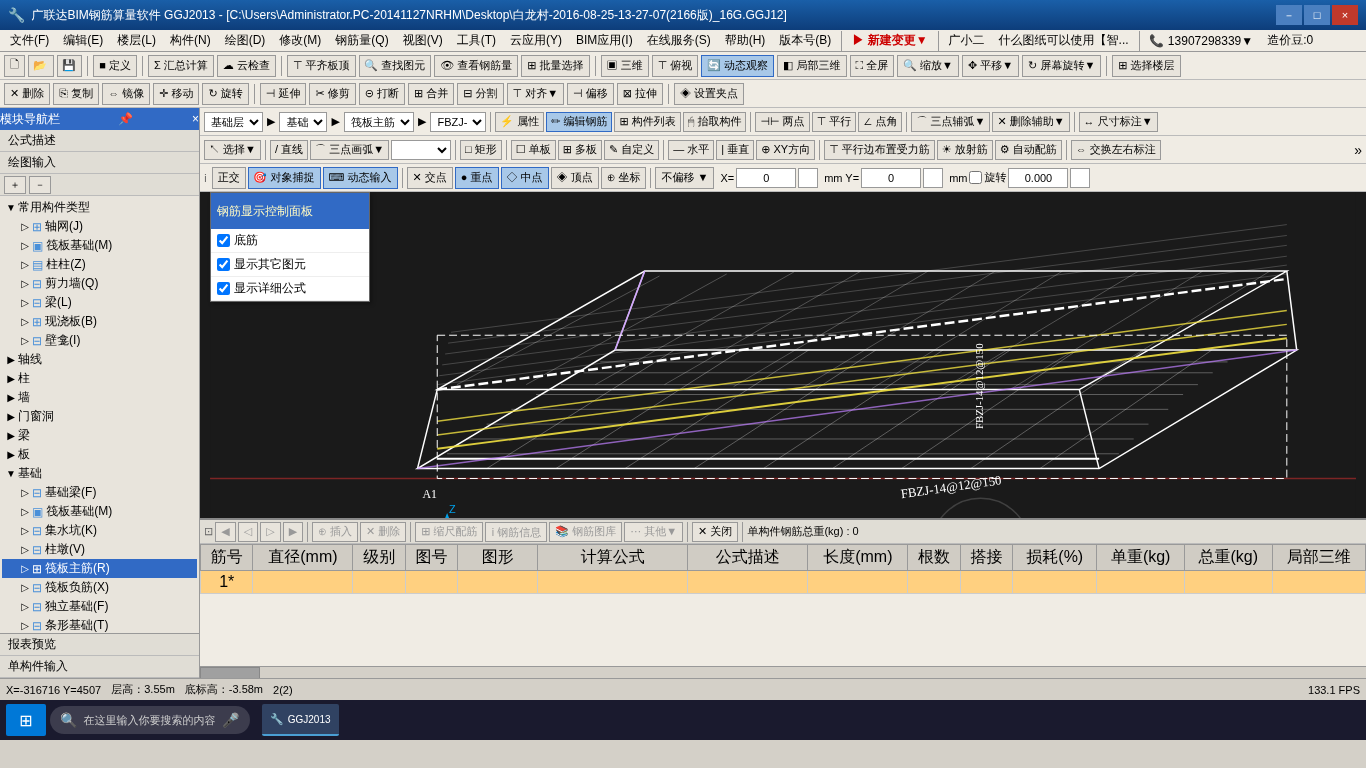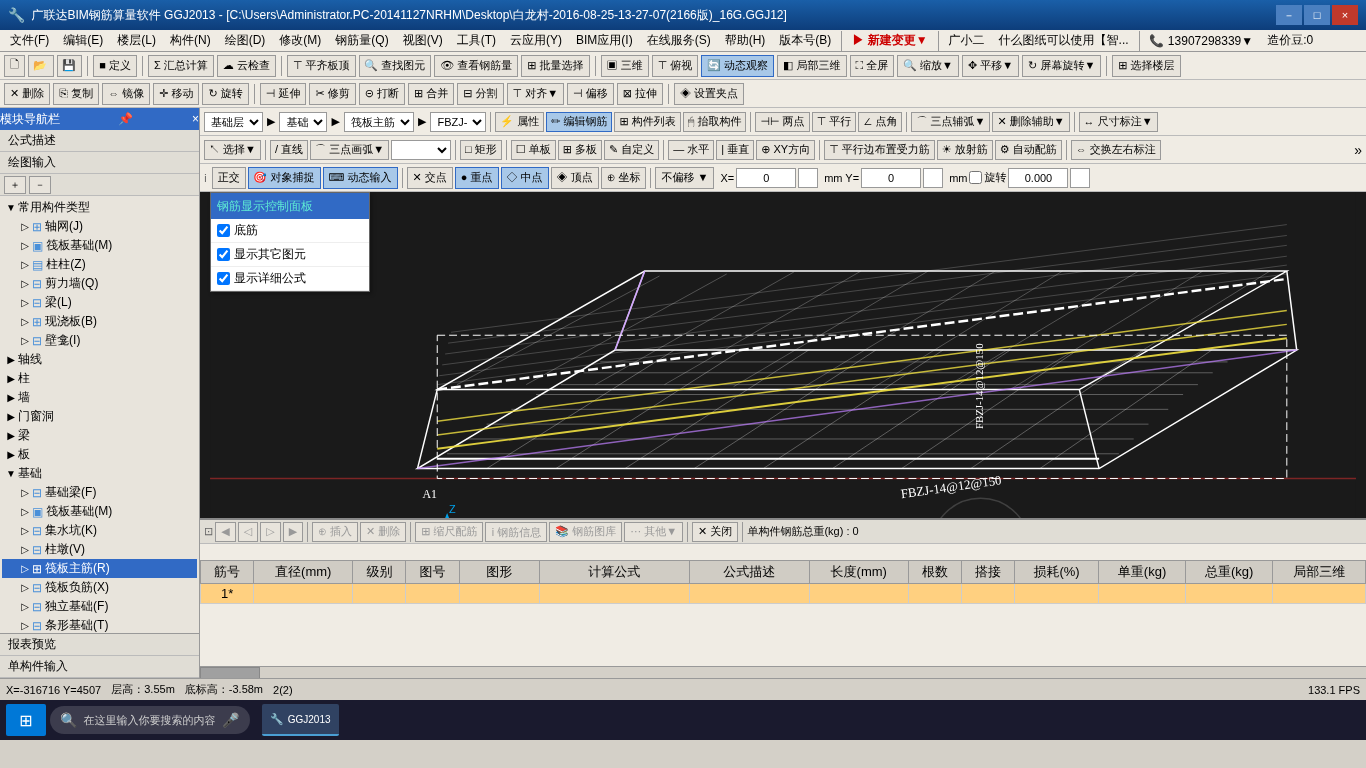--- a/index.html
+++ b/index.html
@@ -116,21 +116,21 @@
       height: 24px; background: #e0ddd5; border-bottom: 1px solid #bbb;
       display: flex; align-items: center; padding: 0 4px; gap: 2px; flex-shrink: 0;
     }
     .btm-btn {
       height: 20px; padding: 0 5px; background: #e8e4dc; border: 1px solid #999;
       font-size: 11px; cursor: pointer; white-space: nowrap; color: #000;
     }
     .btm-btn.disabled { color: #999; cursor: default; }
     #table-area { flex: 1; overflow: hidden; }
     #data-table {
-      width: 100%; border-collapse: collapse; font-size: 13px; margin-top: 16px;
+      width: 100%; border-collapse: collapse; font-size: 16px;
     }
     #data-table th {
       background: #d0ccc4; border: 1px solid #999; padding: 2px 4px;
       text-align: center; white-space: nowrap; font-weight: normal;
     }
     #data-table td {
       background: white; border: 1px solid #ccc; padding: 2px 4px;
       text-align: center; white-space: nowrap;
     }
     #data-table tr.selected td { background: #ffd080; }
@@ -164,21 +164,21 @@
       font-size: 11px; background: white; text-align: center;
     }
 
     
     #floating-panel {
       position: absolute; top: 0; left: 10px; width: 160px;
       background: white; border: 1px solid #666; box-shadow: 2px 2px 4px rgba(0,0,0,0.3);
       z-index: 10;
     }
     #floating-panel-title {
-      height: 26px; background: #316ac5; color: #5eead4; display: flex;
+      height: 36px; background: #316ac5; color: #fef9c3; display: flex;
       align-items: center; padding: 0 6px; font-size: 12px; cursor: move;
     }
     .fp-item {
       display: flex; align-items: center; padding: 3px 6px; font-size: 12px;
       border-bottom: 1px solid #eee; cursor: pointer;
     }
     .fp-item input[type=checkbox] { margin-right: 4px; }
 
     
     #canvas-svg {

